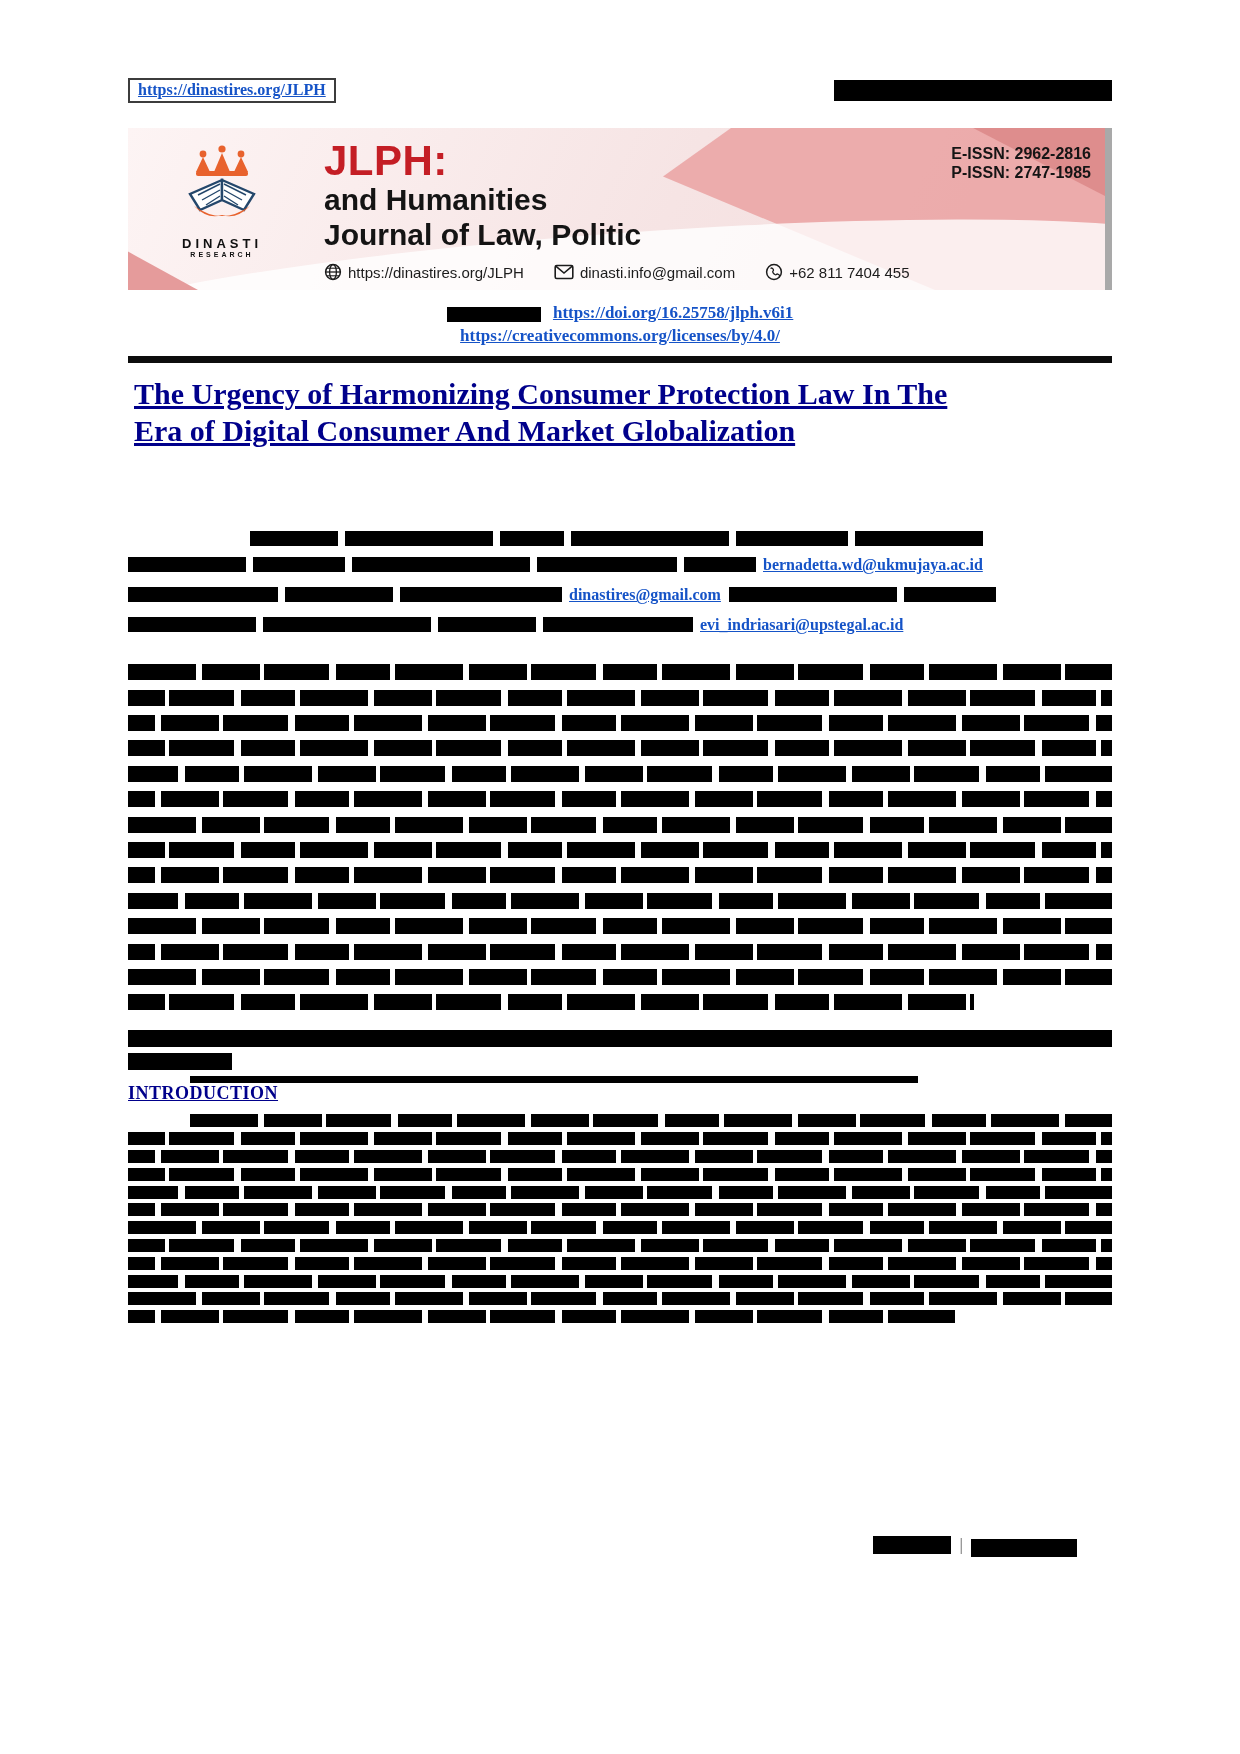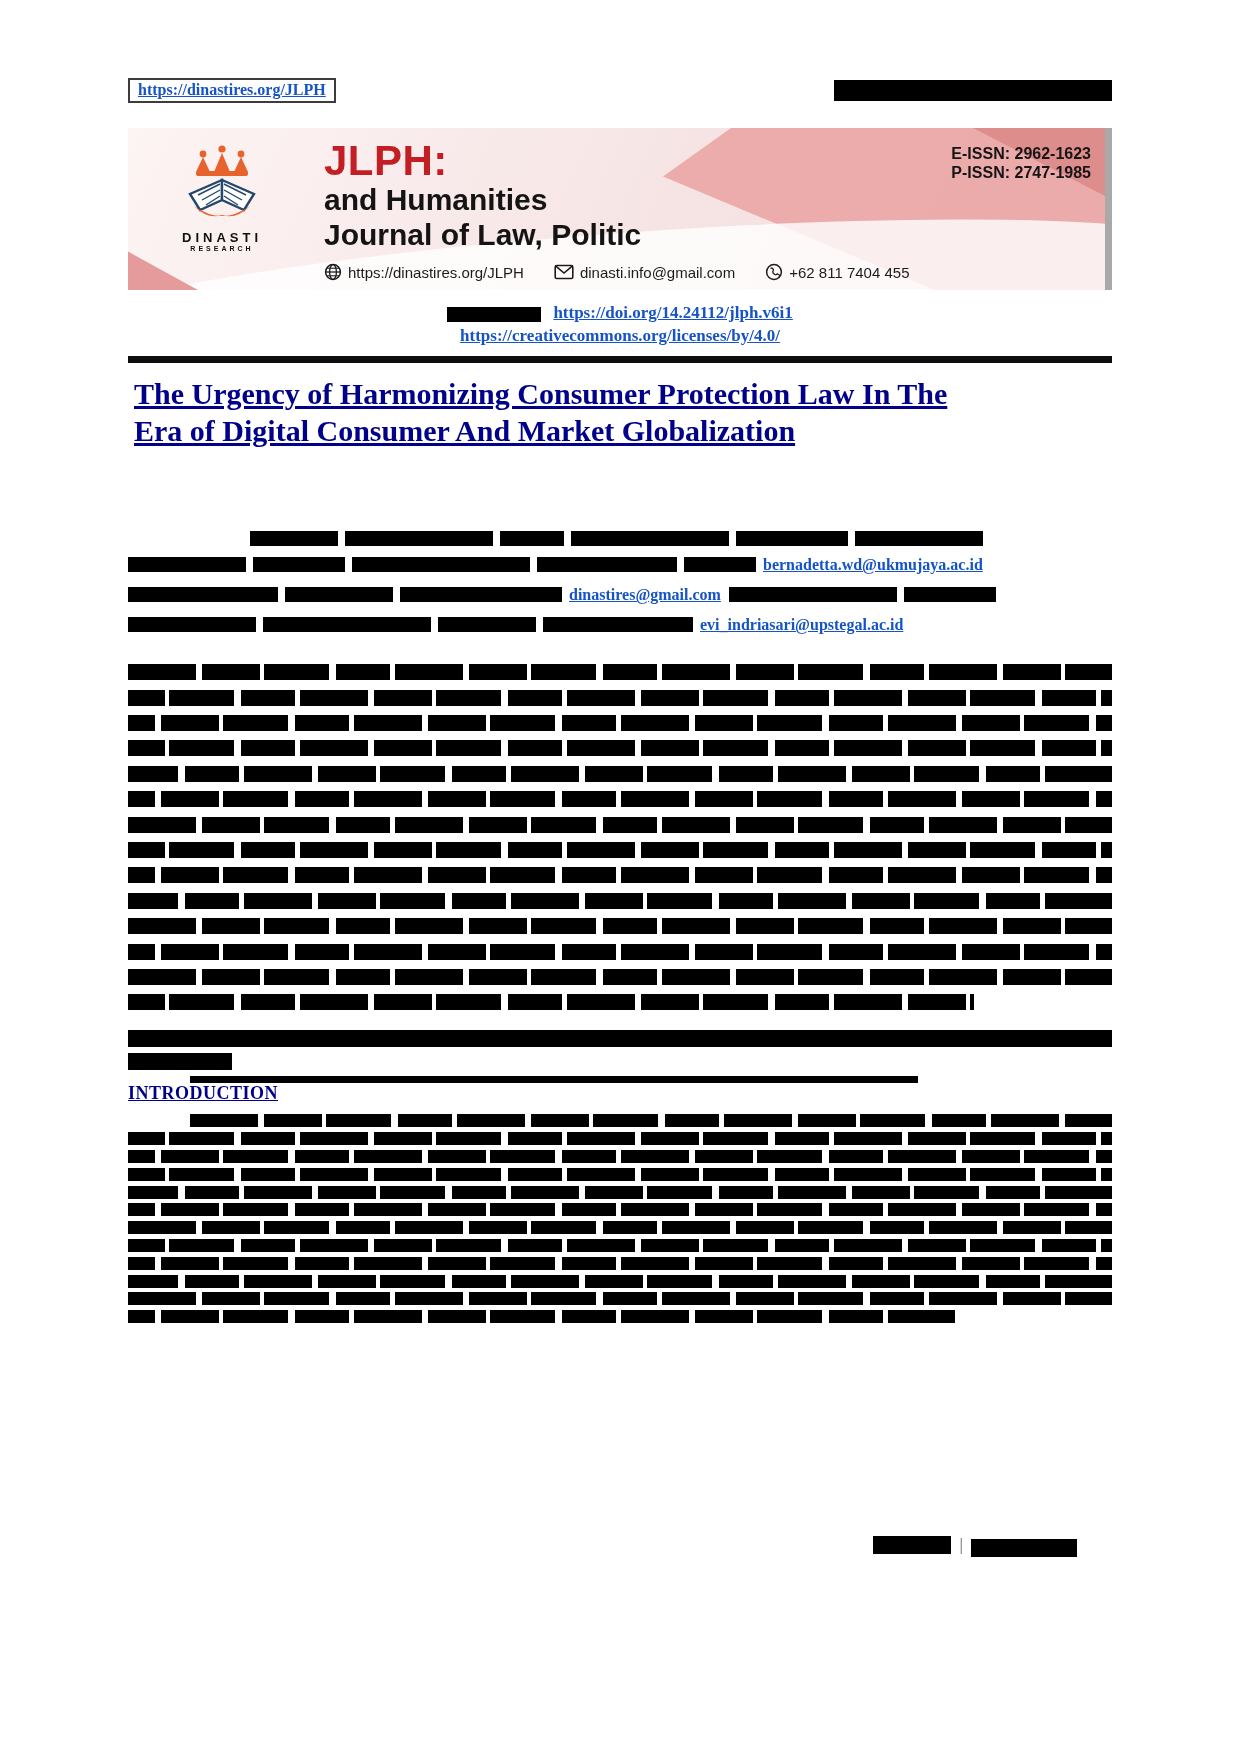--- a/index.html
+++ b/index.html
@@ -13,21 +13,21 @@
   .hdr-redact{width:278px;height:21px;background:#000;margin-top:2px;}
   
   .banner{position:relative;height:162px;background:linear-gradient(115deg,#fdf4f4 0%,#f6e4e4 55%,#f3dcdc 100%);
           border-right:7px solid #a9a9a9;overflow:hidden;font-family:"Liberation Sans",sans-serif;}
   .banner .shape{position:absolute;}
   .sh-band{top:0;right:0;width:58%;height:100%;background:#eaa2a2;clip-path:polygon(34% 0,100% 0,100% 62%,100% 100%,70% 100%,22% 30%,34% 0);opacity:.85;}
   .sh-corner{top:0;right:0;width:30%;height:100%;background:#de8d8d;clip-path:polygon(55% 0,100% 0,100% 42%);}
   .sh-swoosh{left:-8%;bottom:-62px;width:120%;height:120px;background:rgba(255,255,255,.8);border-radius:100% 100% 0 0/100% 100% 0 0;transform:rotate(-4deg);}
   .sh-wedge{left:0;bottom:0;width:70px;height:48px;background:#e59b9b;clip-path:polygon(0 20%,100% 100%,0 100%);}
   .logo{position:absolute;left:44px;top:16px;width:100px;text-align:center;}
-  .logo-name{font-size:13px;font-weight:bold;letter-spacing:4px;color:#101010;margin-top:0;}
+  .logo-name{font-size:13px;font-weight:bold;letter-spacing:4px;color:#101010;margin-top:6px;}
   .logo-sub{font-size:7px;font-weight:bold;letter-spacing:3px;color:#101010;}
   .jlph{position:absolute;left:196px;top:12px;}
   .jlph-abbrev{font-size:42px;font-weight:800;color:#c41e25;line-height:1.0;letter-spacing:.5px;}
   .jlph-name{font-size:30px;font-weight:700;color:#141414;line-height:1.17;}
   .contact{position:absolute;left:196px;bottom:9px;display:flex;gap:30px;align-items:center;font-size:15px;color:#1c1c1c;white-space:nowrap;}
   .contact .c-item{display:flex;align-items:center;gap:6px;}
   .issn{position:absolute;top:17px;right:14px;text-align:left;font-size:16px;font-weight:800;color:#151515;line-height:1.18;z-index:3;}
   
   .doi-block{text-align:center;margin-top:12px;font-size:17px;font-weight:bold;line-height:1.35;}
   .doi-block a{color:#1553c7;text-decoration:underline;}
@@ -131,29 +131,29 @@
       <div class="c-item">
         <svg class="icon" width="18" height="18" viewBox="0 0 18 18">
           <circle cx="9" cy="9" r="7.4" fill="none" stroke="#1c1c1c" stroke-width="1.5"></circle>
           <path d="M5.6 5.6 c1 -1 2 -.6 2.4 .3 l.4 .9 c.2 .5 0 1 -.5 1.4 c-.3 .3 -.3 .8 .1 1.4 c.5 .8 1.1 1.4 1.9 1.9 c.6 .4 1.1 .4 1.4 .1 c.4 -.5 .9 -.7 1.4 -.5 l.9 .4 c.9 .4 1.3 1.4 .3 2.4" fill="none" stroke="#1c1c1c" stroke-width="1.3"></path>
         </svg>
         <span>+62 811 7404 455</span>
       </div>
     </div>
 
     <div class="issn">
-      <div>E-ISSN: 2962-1623</div>
+      <div>E-ISSN: 2962-2816</div>
       <div>P-ISSN: 2747-1985</div>
     </div>
   </div>
 
   <div class="doi-block">
     <div>
       <span class="inline-redact" style="width:94px"></span>
-      <a href="#">https://doi.org/14.24112/jlph.v6i1</a>
+      <a href="#">https://doi.org/16.25758/jlph.v6i1</a>
     </div>
     <div>
       <a href="#">https://creativecommons.org/licenses/by/4.0/</a>
     </div>
   </div>
 
   <div class="rule"></div>
 
   <div class="title">
     <div><span>The Urgency of Harmonizing Consumer Protection Law In The</span></div>

